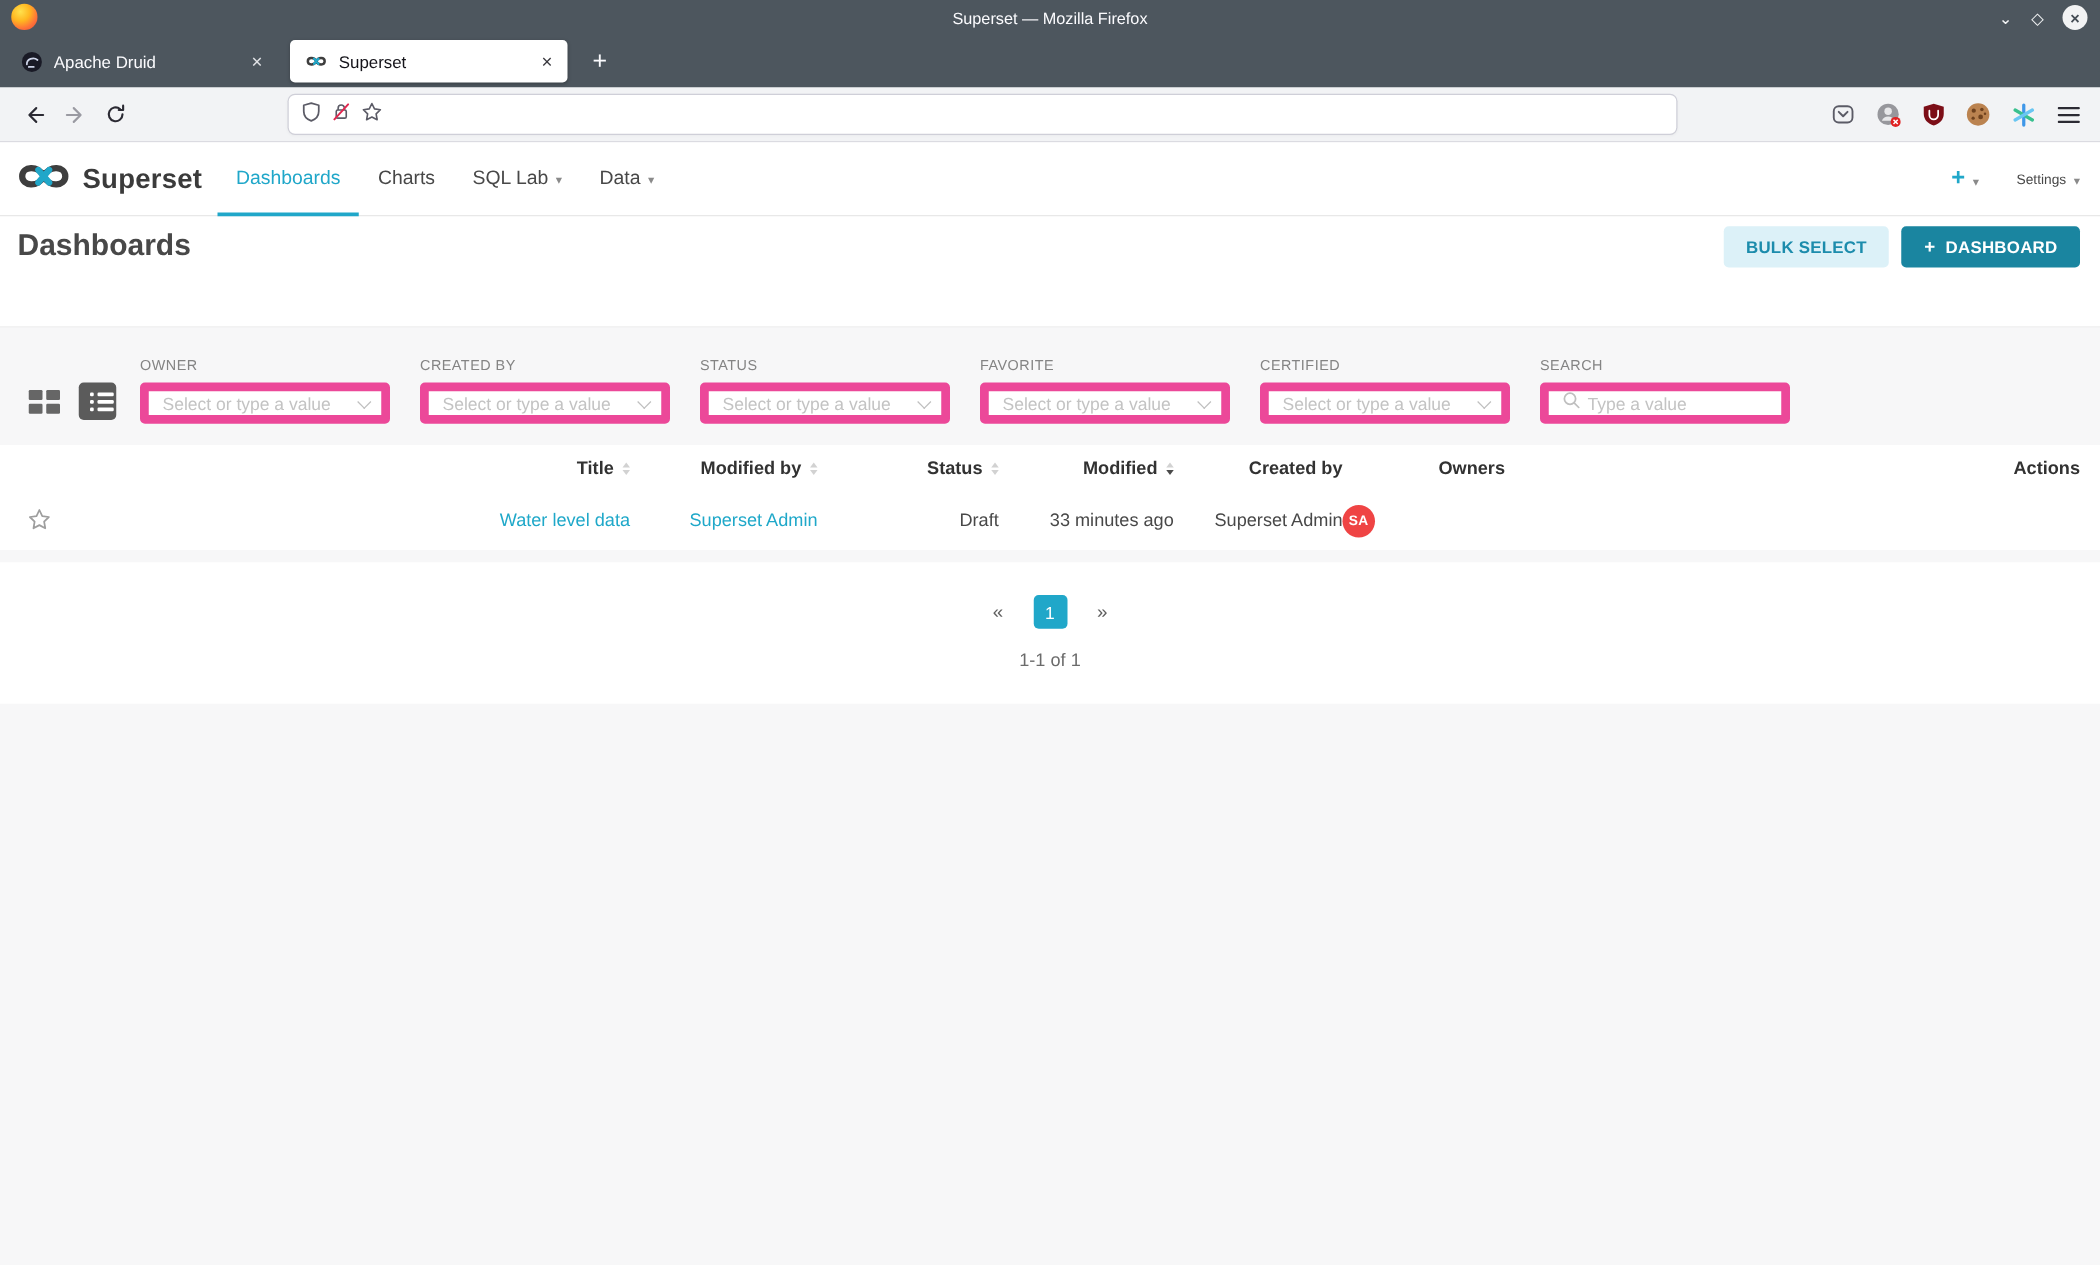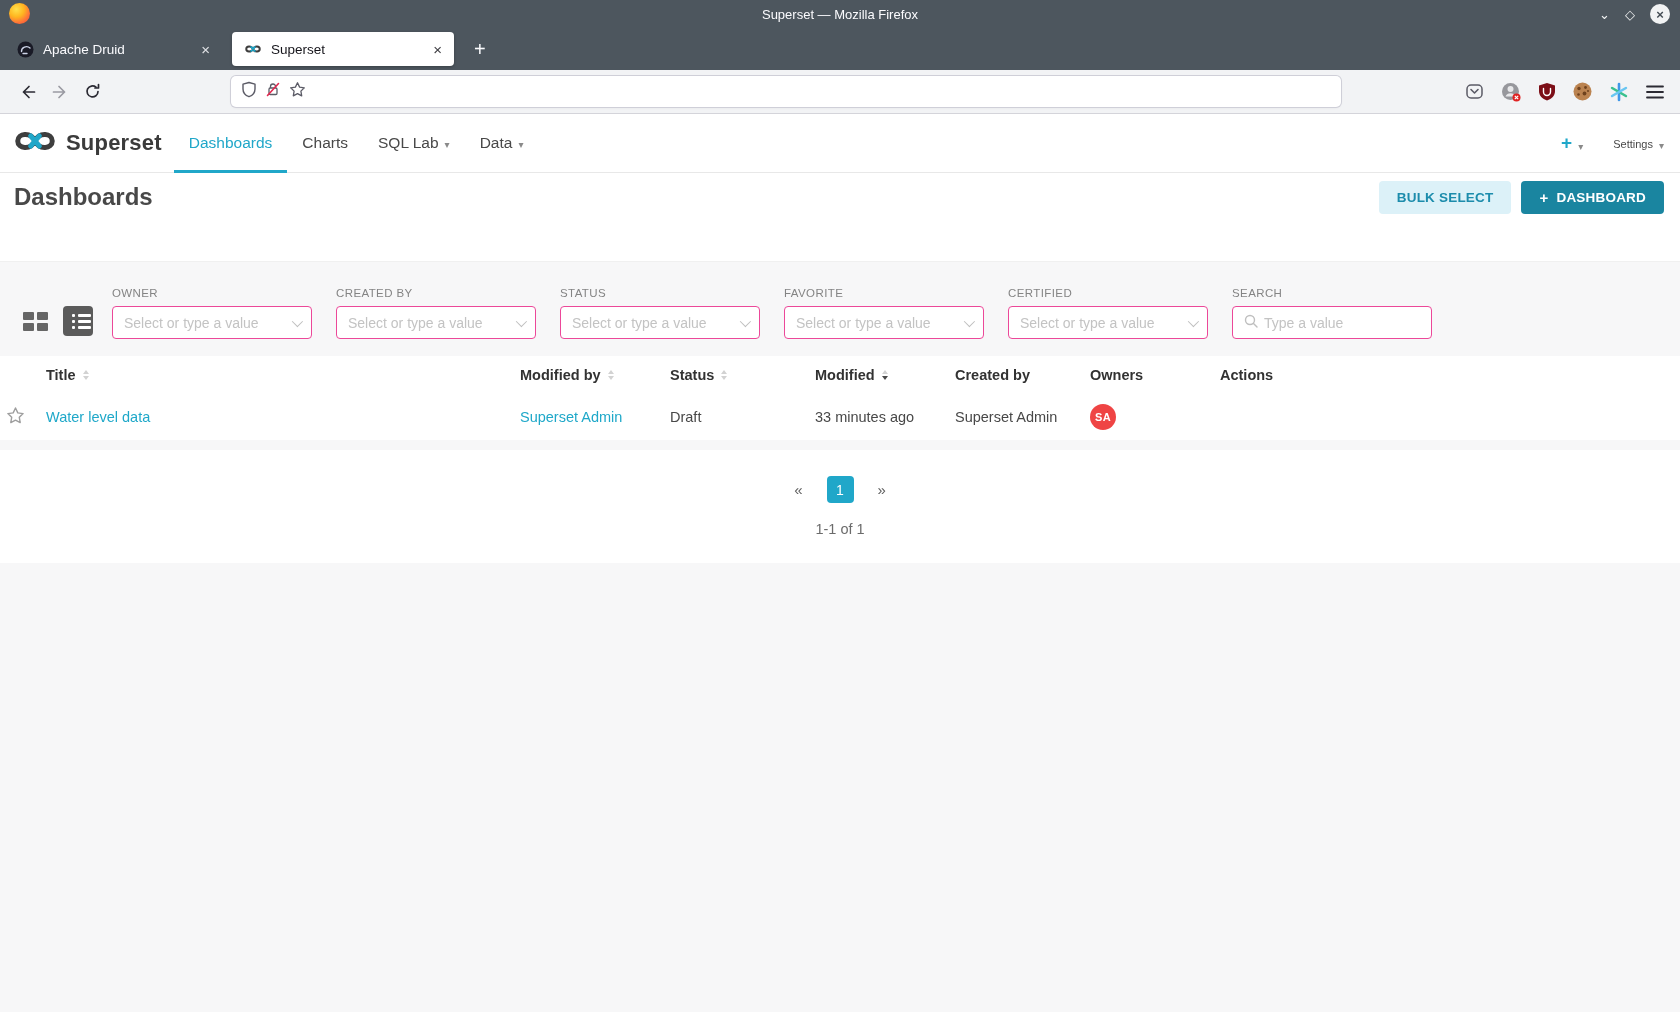--- a/index.html
+++ b/index.html
@@ -103,33 +103,33 @@
   .icon-grid i { height:8px; background:#666; border-radius:1px; }
   .view-list-btn {
     width:30px; height:30px; background:#5b5b5b; border-radius:4px;
     display:flex; flex-direction:column; justify-content:center; gap:3px; padding-left:9px;
   }
   .view-list-btn i { position:relative; display:block; width:13px; height:3px; background:#fff; border-radius:1px; margin-left:6px; }
   .view-list-btn i::before { content:''; position:absolute; left:-6px; top:0; width:3px; height:3px; background:#fff; border-radius:1px; }
   .filter-group { width:200px; margin-right:24px; }
   .filter-label { font-size:11.5px; color:#848484; letter-spacing:.4px; margin-bottom:7px; }
   .filter-select {
-    height:33px; background:#fff; border:1px solid #ec4899; border-radius:4px;
+    height:33px; background:#fff; border:7px solid #ec4899; border-radius:4px;
     display:flex; align-items:center; padding:0 11px; gap:8px;
   }
   .filter-placeholder { flex:1; font-size:14px; color:#c3c3c3; white-space:nowrap; overflow:hidden; }
   .chev { width:8px; height:8px; border-right:1.5px solid #bfbfbf; border-bottom:1.5px solid #bfbfbf;
           transform:rotate(45deg) translateY(-2px); flex:none; }
   .search-input-wrap { gap:6px; }
   .search-input { border:none; outline:none; flex:1; font-size:14px; color:#484848; background:transparent;
                   font-family:"Liberation Sans","DejaVu Sans",sans-serif; }
   .search-input::placeholder { color:#c3c3c3; }
 
   
-  .tbl { padding:0 0; }
+  .tbl { padding:0 16px;text-align:right; }
   .thead, .trow { display:flex; align-items:center; }
   .thead { height:38px; font-weight:bold; font-size:14.5px; color:#323232; }
   .trow { height:46px; font-size:14.5px; color:#484848; }
   .col-star { width:46px; flex:none; display:flex; align-items:center; padding-left:6px; }
   .col-title { flex:1; min-width:0; }
   .col-modby { width:150px; flex:none; }
   .col-status { width:145px; flex:none; }
   .col-mod { width:140px; flex:none; }
   .col-createdby { width:135px; flex:none; }
   .col-owners { width:130px; flex:none; }

